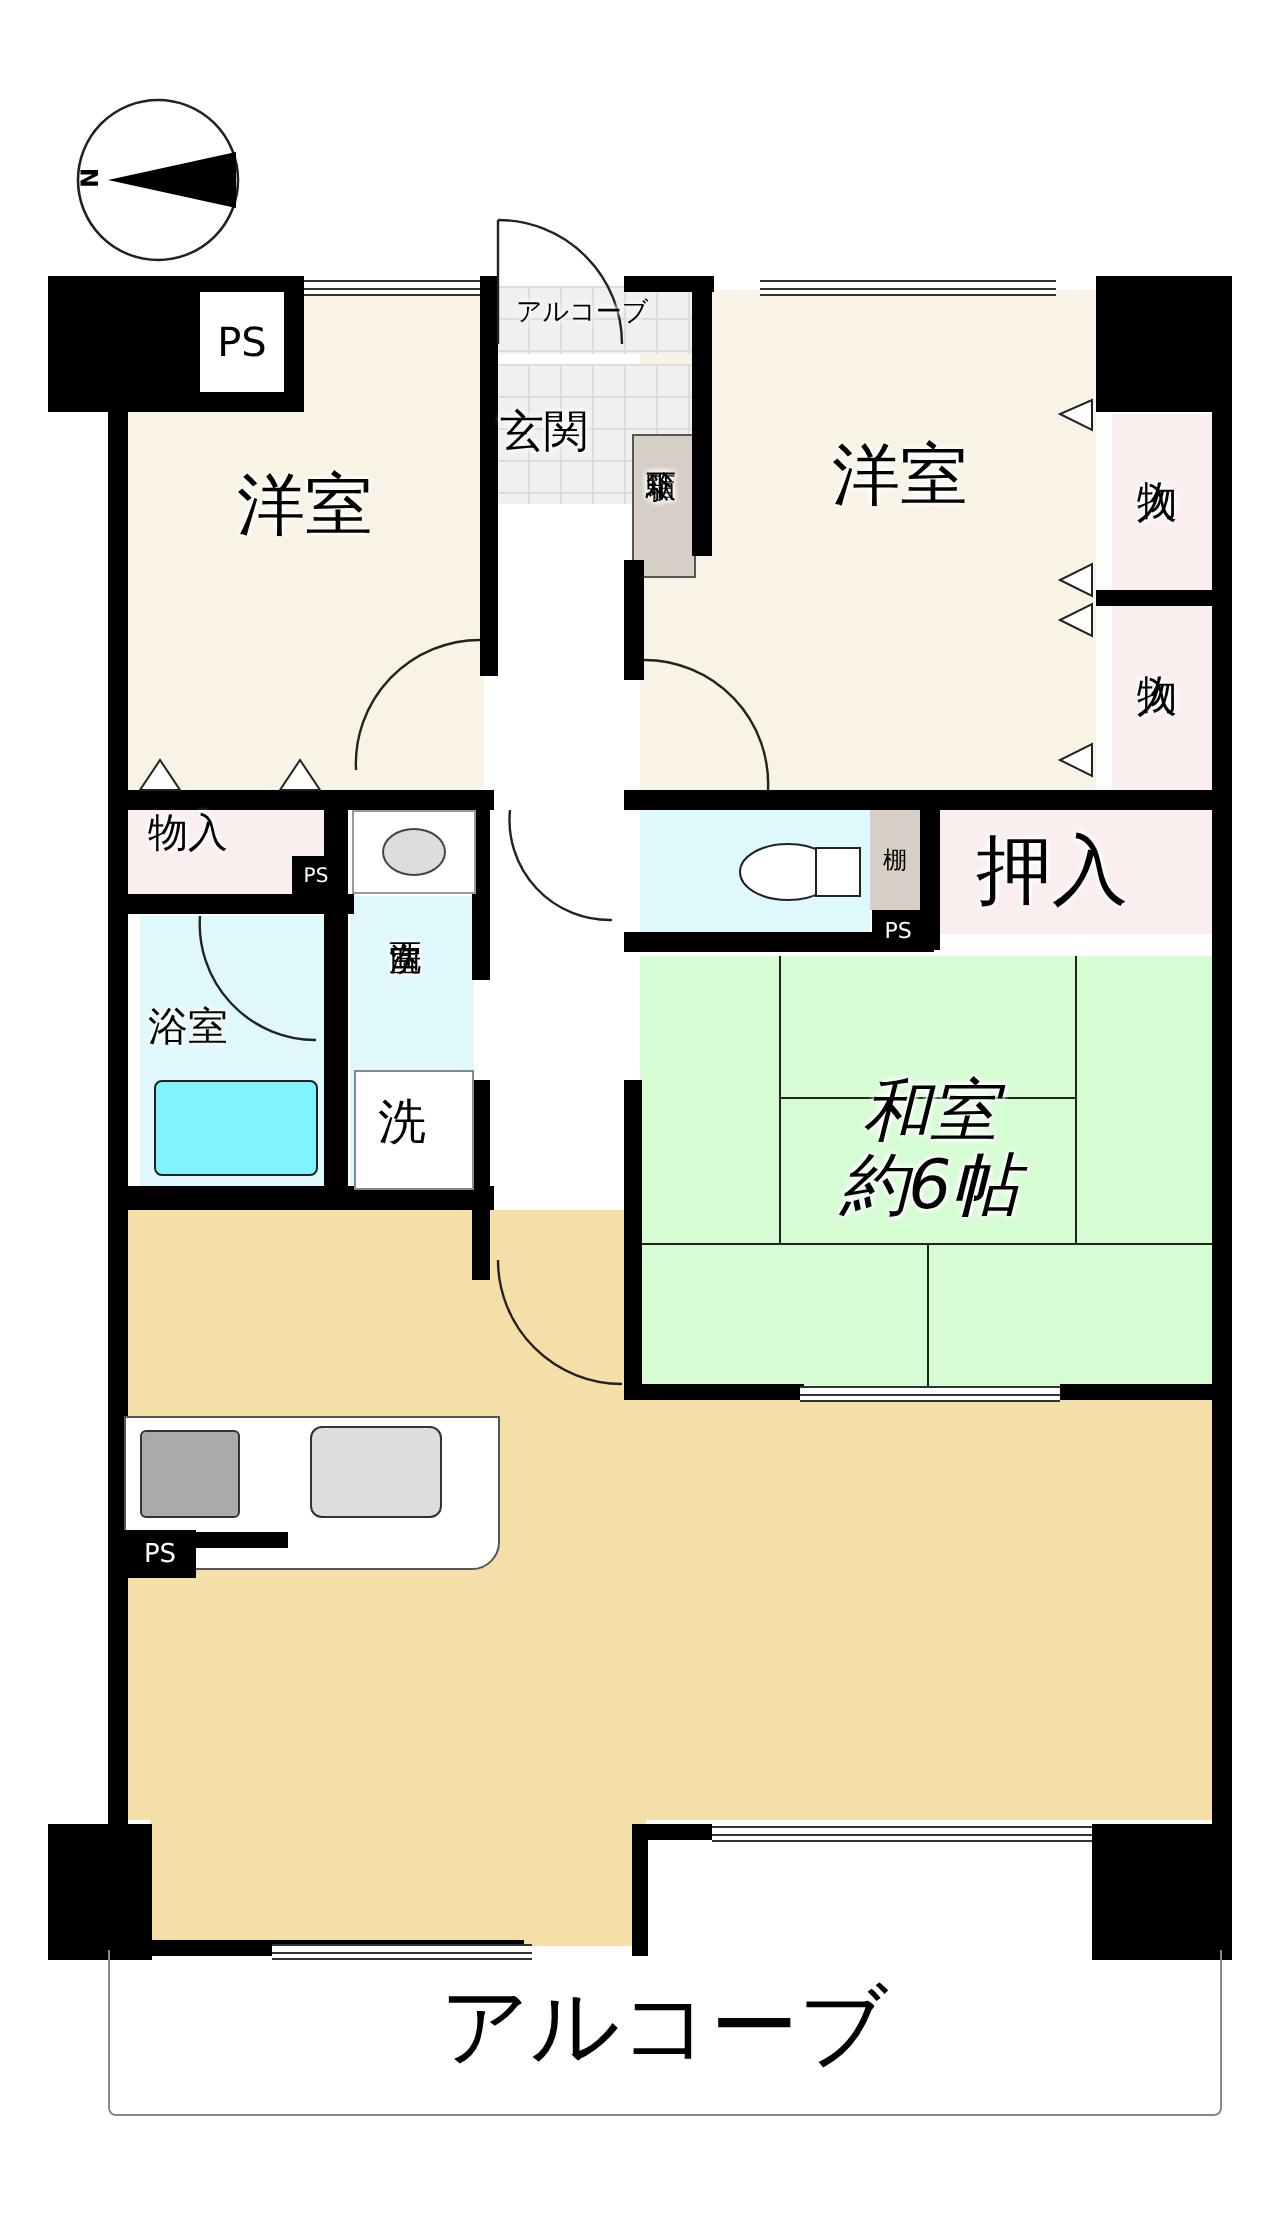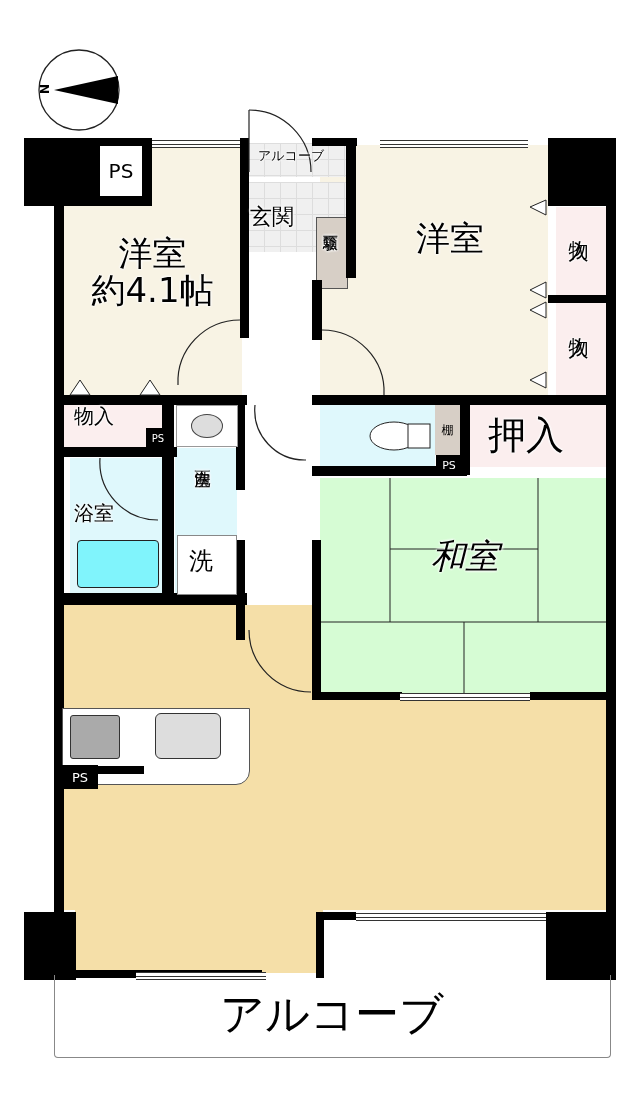--- a/index.html
+++ b/index.html
@@ -133,27 +133,27 @@
 <div class="abs" style="left:62px;top:765px;width:36px;height:24px;background:#000;color:#fff;font-size:13px;display:flex;align-items:center;justify-content:center;">
   <span>PS</span>
   </div>
 <div class="wall" style="left:96px;top:766px;width:48px;height:8px;"></div>
 <div class="abs" style="left:435px;top:405px;width:25px;height:50px;background:#d7cfc6;font-size:12px;display:flex;align-items:center;justify-content:center;">
   <span>棚</span>
   </div>
 
 <div class="lbl" style="left:70px;top:235px;width:165px;font-size:34px;">
   <div>洋室</div>
-    <div>約4.1帖</div>
   </div>
 <div class="lbl" style="left:370px;top:220px;width:160px;font-size:34px;">
   <div>洋室</div>
   </div>
 <div class="lbl" style="left:385px;top:538px;width:160px;font-size:34px;font-style:italic;">
   <div>和室</div>
+    <div>約6帖</div>
   </div>
 <div class="lbl" style="left:260px;top:755px;width:210px;font-size:38px;">
   </div>
 <div class="lbl" style="left:250px;top:205px;font-size:22px;">玄関</div>
 <div class="lbl" style="left:258px;top:150px;font-size:13px;font-family:Liberation Mono, monospace;">アルコーブ</div>
 <div class="lbl v" style="left:322px;top:224px;font-size:15px;">下駄箱</div>
 <div class="lbl" style="left:74px;top:502px;font-size:20px;">浴室</div>
 <div class="lbl v" style="left:194px;top:458px;font-size:16px;">洗面室</div>
 <div class="lbl" style="left:189px;top:548px;font-size:24px;">洗</div>
 <div class="lbl" style="left:74px;top:405px;font-size:20px;">物入</div>

